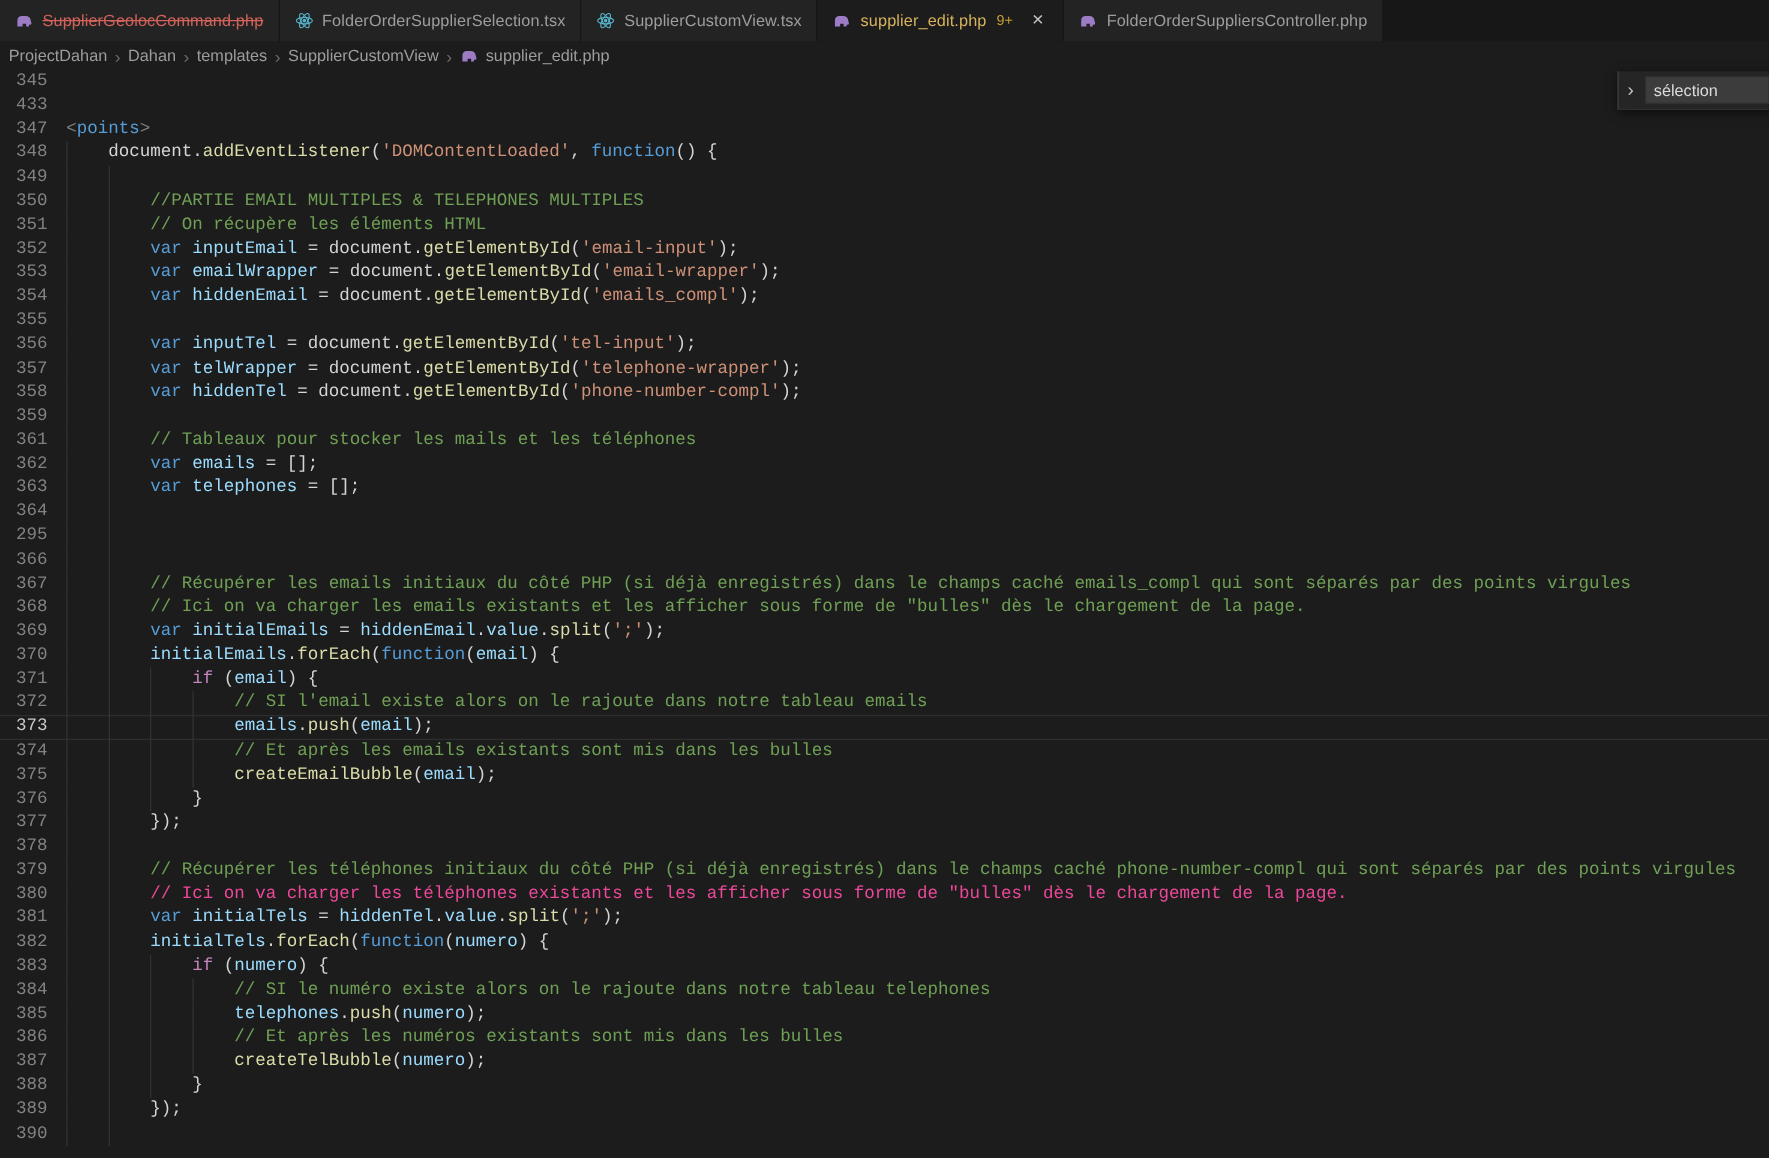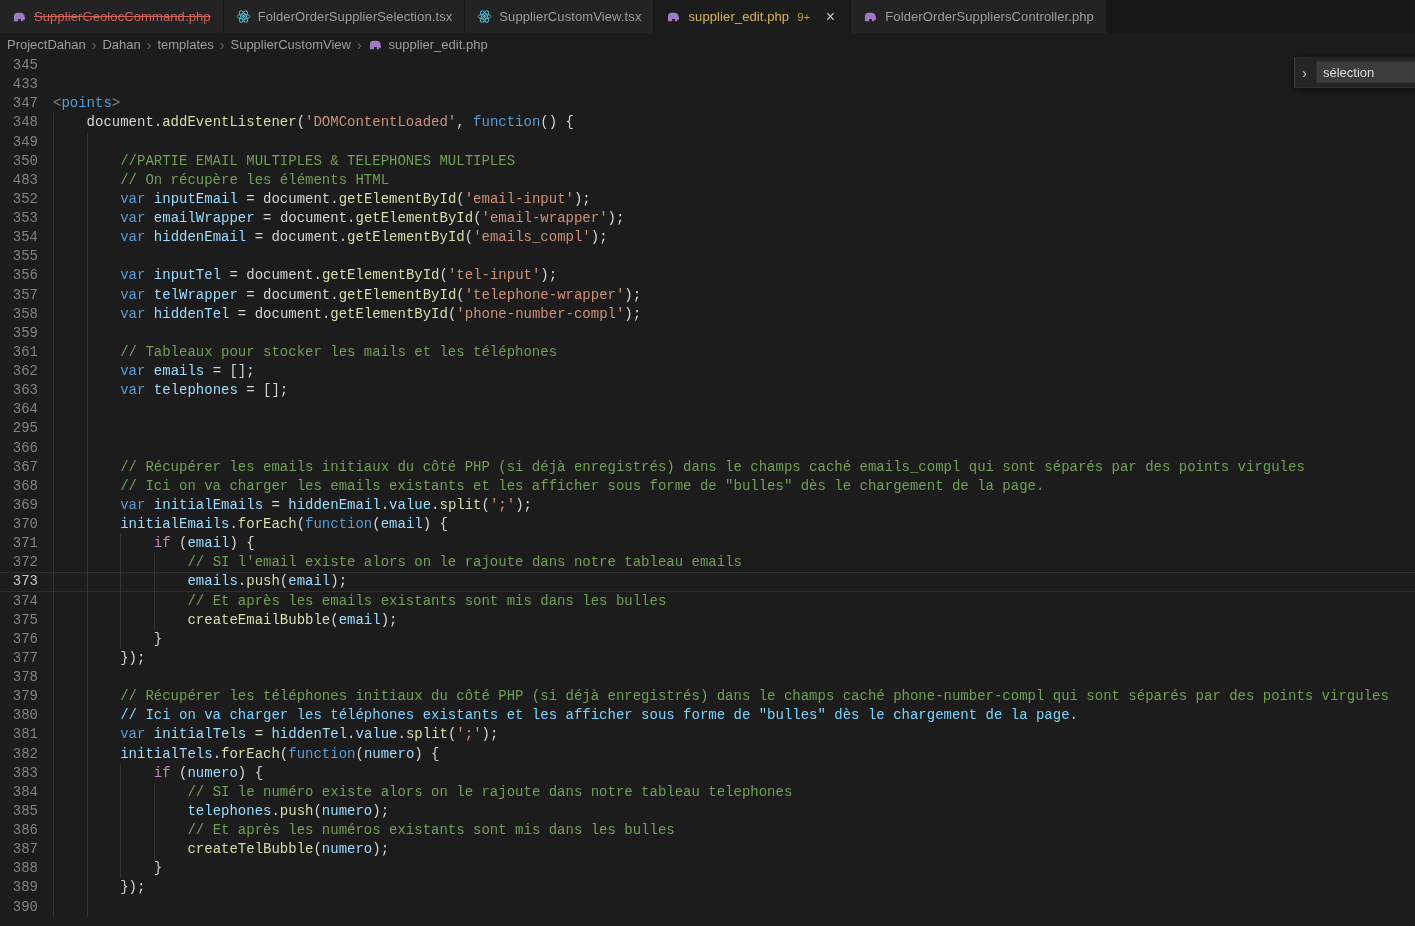--- a/index.html
+++ b/index.html
@@ -135,21 +135,21 @@
   <input value="sélection" style="">
 </div>
 
 <div class="editor">
     <div class="line"><span class="num">345</span><span class="code" style="padding-left: 0ch;"></span></div>
     <div class="line"><span class="num">433</span><span class="code" style="padding-left: 0ch;"></span></div>
     <div class="line"><span class="num">347</span><span class="code" style="padding-left: 0ch;"><span style="color: rgb(128, 128, 128);">&lt;</span><span style="color: rgb(86, 156, 214);">points</span><span style="color: rgb(128, 128, 128);">&gt;</span></span></div>
     <div class="line"><span class="num">348</span><span class="guide" style="left: calc(0ch + 53px);"></span><span class="code" style="padding-left: 4ch;"><span style="color: rgb(212, 212, 212);">document</span><span style="color: rgb(212, 212, 212);">.</span><span style="color: rgb(220, 220, 170);">addEventListener</span><span style="color: rgb(212, 212, 212);">(</span><span style="color: rgb(206, 145, 120);">'DOMContentLoaded'</span><span style="color: rgb(212, 212, 212);">, </span><span style="color: rgb(86, 156, 214);">function</span><span style="color: rgb(212, 212, 212);">() {</span></span></div>
     <div class="line"><span class="num">349</span><span class="guide" style="left: calc(0ch + 53px);"></span><span class="guide" style="left: calc(4ch + 53px);"></span><span class="code" style="padding-left: 0ch;"></span></div>
     <div class="line"><span class="num">350</span><span class="guide" style="left: calc(0ch + 53px);"></span><span class="guide" style="left: calc(4ch + 53px);"></span><span class="code" style="padding-left: 8ch;"><span style="color: rgb(111, 160, 85);">//PARTIE EMAIL MULTIPLES &amp; TELEPHONES MULTIPLES</span></span></div>
-    <div class="line"><span class="num">483</span><span class="guide" style="left: calc(0ch + 53px);"></span><span class="guide" style="left: calc(4ch + 53px);"></span><span class="code" style="padding-left: 8ch;"><span style="color: rgb(111, 160, 85);">// On récupère les éléments HTML</span></span></div>
+    <div class="line"><span class="num">351</span><span class="guide" style="left: calc(0ch + 53px);"></span><span class="guide" style="left: calc(4ch + 53px);"></span><span class="code" style="padding-left: 8ch;"><span style="color: rgb(111, 160, 85);">// On récupère les éléments HTML</span></span></div>
     <div class="line"><span class="num">352</span><span class="guide" style="left: calc(0ch + 53px);"></span><span class="guide" style="left: calc(4ch + 53px);"></span><span class="code" style="padding-left: 8ch;"><span style="color: rgb(86, 156, 214);">var</span><span style="color: rgb(212, 212, 212);"> </span><span style="color: rgb(156, 220, 254);">inputEmail</span><span style="color: rgb(212, 212, 212);"> = </span><span style="color: rgb(212, 212, 212);">document</span><span style="color: rgb(212, 212, 212);">.</span><span style="color: rgb(220, 220, 170);">getElementById</span><span style="color: rgb(212, 212, 212);">(</span><span style="color: rgb(206, 145, 120);">'email-input'</span><span style="color: rgb(212, 212, 212);">);</span></span></div>
     <div class="line"><span class="num">353</span><span class="guide" style="left: calc(0ch + 53px);"></span><span class="guide" style="left: calc(4ch + 53px);"></span><span class="code" style="padding-left: 8ch;"><span style="color: rgb(86, 156, 214);">var</span><span style="color: rgb(212, 212, 212);"> </span><span style="color: rgb(156, 220, 254);">emailWrapper</span><span style="color: rgb(212, 212, 212);"> = </span><span style="color: rgb(212, 212, 212);">document</span><span style="color: rgb(212, 212, 212);">.</span><span style="color: rgb(220, 220, 170);">getElementById</span><span style="color: rgb(212, 212, 212);">(</span><span style="color: rgb(206, 145, 120);">'email-wrapper'</span><span style="color: rgb(212, 212, 212);">);</span></span></div>
     <div class="line"><span class="num">354</span><span class="guide" style="left: calc(0ch + 53px);"></span><span class="guide" style="left: calc(4ch + 53px);"></span><span class="code" style="padding-left: 8ch;"><span style="color: rgb(86, 156, 214);">var</span><span style="color: rgb(212, 212, 212);"> </span><span style="color: rgb(156, 220, 254);">hiddenEmail</span><span style="color: rgb(212, 212, 212);"> = </span><span style="color: rgb(212, 212, 212);">document</span><span style="color: rgb(212, 212, 212);">.</span><span style="color: rgb(220, 220, 170);">getElementById</span><span style="color: rgb(212, 212, 212);">(</span><span style="color: rgb(206, 145, 120);">'emails_compl'</span><span style="color: rgb(212, 212, 212);">);</span></span></div>
     <div class="line"><span class="num">355</span><span class="guide" style="left: calc(0ch + 53px);"></span><span class="guide" style="left: calc(4ch + 53px);"></span><span class="code" style="padding-left: 0ch;"></span></div>
     <div class="line"><span class="num">356</span><span class="guide" style="left: calc(0ch + 53px);"></span><span class="guide" style="left: calc(4ch + 53px);"></span><span class="code" style="padding-left: 8ch;"><span style="color: rgb(86, 156, 214);">var</span><span style="color: rgb(212, 212, 212);"> </span><span style="color: rgb(156, 220, 254);">inputTel</span><span style="color: rgb(212, 212, 212);"> = </span><span style="color: rgb(212, 212, 212);">document</span><span style="color: rgb(212, 212, 212);">.</span><span style="color: rgb(220, 220, 170);">getElementById</span><span style="color: rgb(212, 212, 212);">(</span><span style="color: rgb(206, 145, 120);">'tel-input'</span><span style="color: rgb(212, 212, 212);">);</span></span></div>
     <div class="line"><span class="num">357</span><span class="guide" style="left: calc(0ch + 53px);"></span><span class="guide" style="left: calc(4ch + 53px);"></span><span class="code" style="padding-left: 8ch;"><span style="color: rgb(86, 156, 214);">var</span><span style="color: rgb(212, 212, 212);"> </span><span style="color: rgb(156, 220, 254);">telWrapper</span><span style="color: rgb(212, 212, 212);"> = </span><span style="color: rgb(212, 212, 212);">document</span><span style="color: rgb(212, 212, 212);">.</span><span style="color: rgb(220, 220, 170);">getElementById</span><span style="color: rgb(212, 212, 212);">(</span><span style="color: rgb(206, 145, 120);">'telephone-wrapper'</span><span style="color: rgb(212, 212, 212);">);</span></span></div>
     <div class="line"><span class="num">358</span><span class="guide" style="left: calc(0ch + 53px);"></span><span class="guide" style="left: calc(4ch + 53px);"></span><span class="code" style="padding-left: 8ch;"><span style="color: rgb(86, 156, 214);">var</span><span style="color: rgb(212, 212, 212);"> </span><span style="color: rgb(156, 220, 254);">hiddenTel</span><span style="color: rgb(212, 212, 212);"> = </span><span style="color: rgb(212, 212, 212);">document</span><span style="color: rgb(212, 212, 212);">.</span><span style="color: rgb(220, 220, 170);">getElementById</span><span style="color: rgb(212, 212, 212);">(</span><span style="color: rgb(206, 145, 120);">'phone-number-compl'</span><span style="color: rgb(212, 212, 212);">);</span></span></div>
     <div class="line"><span class="num">359</span><span class="guide" style="left: calc(0ch + 53px);"></span><span class="guide" style="left: calc(4ch + 53px);"></span><span class="code" style="padding-left: 0ch;"></span></div>
     <div class="line"><span class="num">361</span><span class="guide" style="left: calc(0ch + 53px);"></span><span class="guide" style="left: calc(4ch + 53px);"></span><span class="code" style="padding-left: 8ch;"><span style="color: rgb(111, 160, 85);">// Tableaux pour stocker les mails et les téléphones</span></span></div>
     <div class="line"><span class="num">362</span><span class="guide" style="left: calc(0ch + 53px);"></span><span class="guide" style="left: calc(4ch + 53px);"></span><span class="code" style="padding-left: 8ch;"><span style="color: rgb(86, 156, 214);">var</span><span style="color: rgb(212, 212, 212);"> </span><span style="color: rgb(156, 220, 254);">emails</span><span style="color: rgb(212, 212, 212);"> = [];</span></span></div>
@@ -163,21 +163,21 @@
     <div class="line"><span class="num">370</span><span class="guide" style="left: calc(0ch + 53px);"></span><span class="guide" style="left: calc(4ch + 53px);"></span><span class="code" style="padding-left: 8ch;"><span style="color: rgb(156, 220, 254);">initialEmails</span><span style="color: rgb(212, 212, 212);">.</span><span style="color: rgb(220, 220, 170);">forEach</span><span style="color: rgb(212, 212, 212);">(</span><span style="color: rgb(86, 156, 214);">function</span><span style="color: rgb(212, 212, 212);">(</span><span style="color: rgb(156, 220, 254);">email</span><span style="color: rgb(212, 212, 212);">) {</span></span></div>
     <div class="line"><span class="num">371</span><span class="guide" style="left: calc(0ch + 53px);"></span><span class="guide" style="left: calc(4ch + 53px);"></span><span class="guide" style="left: calc(8ch + 53px);"></span><span class="code" style="padding-left: 12ch;"><span style="color: rgb(197, 134, 192);">if</span><span style="color: rgb(212, 212, 212);"> (</span><span style="color: rgb(156, 220, 254);">email</span><span style="color: rgb(212, 212, 212);">) {</span></span></div>
     <div class="line"><span class="num">372</span><span class="guide" style="left: calc(0ch + 53px);"></span><span class="guide" style="left: calc(4ch + 53px);"></span><span class="guide" style="left: calc(8ch + 53px);"></span><span class="guide" style="left: calc(12ch + 53px);"></span><span class="code" style="padding-left: 16ch;"><span style="color: rgb(111, 160, 85);">// SI l'email existe alors on le rajoute dans notre tableau emails</span></span></div>
     <div class="line active"><span class="num">373</span><span class="guide" style="left: calc(0ch + 53px);"></span><span class="guide" style="left: calc(4ch + 53px);"></span><span class="guide" style="left: calc(8ch + 53px);"></span><span class="guide" style="left: calc(12ch + 53px);"></span><span class="code" style="padding-left: 16ch;"><span style="color: rgb(156, 220, 254);">emails</span><span style="color: rgb(212, 212, 212);">.</span><span style="color: rgb(220, 220, 170);">push</span><span style="color: rgb(212, 212, 212);">(</span><span style="color: rgb(156, 220, 254);">email</span><span style="color: rgb(212, 212, 212);">);</span></span></div>
     <div class="line"><span class="num">374</span><span class="guide" style="left: calc(0ch + 53px);"></span><span class="guide" style="left: calc(4ch + 53px);"></span><span class="guide" style="left: calc(8ch + 53px);"></span><span class="guide" style="left: calc(12ch + 53px);"></span><span class="code" style="padding-left: 16ch;"><span style="color: rgb(111, 160, 85);">// Et après les emails existants sont mis dans les bulles</span></span></div>
     <div class="line"><span class="num">375</span><span class="guide" style="left: calc(0ch + 53px);"></span><span class="guide" style="left: calc(4ch + 53px);"></span><span class="guide" style="left: calc(8ch + 53px);"></span><span class="guide" style="left: calc(12ch + 53px);"></span><span class="code" style="padding-left: 16ch;"><span style="color: rgb(220, 220, 170);">createEmailBubble</span><span style="color: rgb(212, 212, 212);">(</span><span style="color: rgb(156, 220, 254);">email</span><span style="color: rgb(212, 212, 212);">);</span></span></div>
     <div class="line"><span class="num">376</span><span class="guide" style="left: calc(0ch + 53px);"></span><span class="guide" style="left: calc(4ch + 53px);"></span><span class="guide" style="left: calc(8ch + 53px);"></span><span class="code" style="padding-left: 12ch;"><span style="color: rgb(212, 212, 212);">}</span></span></div>
     <div class="line"><span class="num">377</span><span class="guide" style="left: calc(0ch + 53px);"></span><span class="guide" style="left: calc(4ch + 53px);"></span><span class="code" style="padding-left: 8ch;"><span style="color: rgb(212, 212, 212);">});</span></span></div>
     <div class="line"><span class="num">378</span><span class="guide" style="left: calc(0ch + 53px);"></span><span class="guide" style="left: calc(4ch + 53px);"></span><span class="code" style="padding-left: 0ch;"></span></div>
     <div class="line"><span class="num">379</span><span class="guide" style="left: calc(0ch + 53px);"></span><span class="guide" style="left: calc(4ch + 53px);"></span><span class="code" style="padding-left: 8ch;"><span style="color: rgb(111, 160, 85);">// Récupérer les téléphones initiaux du côté PHP (si déjà enregistrés) dans le champs caché phone-number-compl qui sont séparés par des points virgules</span></span></div>
-    <div class="line"><span class="num">380</span><span class="guide" style="left: calc(0ch + 53px);"></span><span class="guide" style="left: calc(4ch + 53px);"></span><span class="code" style="padding-left: 8ch;"><span style="color: #7dd3fc; font-family: Liberation Mono, monospace;">// Ici on va charger les téléphones existants et les afficher sous forme de "bulles" dès le chargement de la page.</span></span></div>
+    <div class="line"><span class="num">380</span><span class="guide" style="left: calc(0ch + 53px);"></span><span class="guide" style="left: calc(4ch + 53px);"></span><span class="code" style="padding-left: 8ch;"><span style="color: #ec4899; font-family: Liberation Mono, monospace;">// Ici on va charger les téléphones existants et les afficher sous forme de "bulles" dès le chargement de la page.</span></span></div>
     <div class="line"><span class="num">381</span><span class="guide" style="left: calc(0ch + 53px);"></span><span class="guide" style="left: calc(4ch + 53px);"></span><span class="code" style="padding-left: 8ch;"><span style="color: rgb(86, 156, 214);">var</span><span style="color: rgb(212, 212, 212);"> </span><span style="color: rgb(156, 220, 254);">initialTels</span><span style="color: rgb(212, 212, 212);"> = </span><span style="color: rgb(156, 220, 254);">hiddenTel</span><span style="color: rgb(212, 212, 212);">.</span><span style="color: rgb(156, 220, 254);">value</span><span style="color: rgb(212, 212, 212);">.</span><span style="color: rgb(220, 220, 170);">split</span><span style="color: rgb(212, 212, 212);">(</span><span style="color: rgb(206, 145, 120);">';'</span><span style="color: rgb(212, 212, 212);">);</span></span></div>
     <div class="line"><span class="num">382</span><span class="guide" style="left: calc(0ch + 53px);"></span><span class="guide" style="left: calc(4ch + 53px);"></span><span class="code" style="padding-left: 8ch;"><span style="color: rgb(156, 220, 254);">initialTels</span><span style="color: rgb(212, 212, 212);">.</span><span style="color: rgb(220, 220, 170);">forEach</span><span style="color: rgb(212, 212, 212);">(</span><span style="color: rgb(86, 156, 214);">function</span><span style="color: rgb(212, 212, 212);">(</span><span style="color: rgb(156, 220, 254);">numero</span><span style="color: rgb(212, 212, 212);">) {</span></span></div>
     <div class="line"><span class="num">383</span><span class="guide" style="left: calc(0ch + 53px);"></span><span class="guide" style="left: calc(4ch + 53px);"></span><span class="guide" style="left: calc(8ch + 53px);"></span><span class="code" style="padding-left: 12ch;"><span style="color: rgb(197, 134, 192);">if</span><span style="color: rgb(212, 212, 212);"> (</span><span style="color: rgb(156, 220, 254);">numero</span><span style="color: rgb(212, 212, 212);">) {</span></span></div>
     <div class="line"><span class="num">384</span><span class="guide" style="left: calc(0ch + 53px);"></span><span class="guide" style="left: calc(4ch + 53px);"></span><span class="guide" style="left: calc(8ch + 53px);"></span><span class="guide" style="left: calc(12ch + 53px);"></span><span class="code" style="padding-left: 16ch;"><span style="color: rgb(111, 160, 85);">// SI le numéro existe alors on le rajoute dans notre tableau telephones</span></span></div>
     <div class="line"><span class="num">385</span><span class="guide" style="left: calc(0ch + 53px);"></span><span class="guide" style="left: calc(4ch + 53px);"></span><span class="guide" style="left: calc(8ch + 53px);"></span><span class="guide" style="left: calc(12ch + 53px);"></span><span class="code" style="padding-left: 16ch;"><span style="color: rgb(156, 220, 254);">telephones</span><span style="color: rgb(212, 212, 212);">.</span><span style="color: rgb(220, 220, 170);">push</span><span style="color: rgb(212, 212, 212);">(</span><span style="color: rgb(156, 220, 254);">numero</span><span style="color: rgb(212, 212, 212);">);</span></span></div>
     <div class="line"><span class="num">386</span><span class="guide" style="left: calc(0ch + 53px);"></span><span class="guide" style="left: calc(4ch + 53px);"></span><span class="guide" style="left: calc(8ch + 53px);"></span><span class="guide" style="left: calc(12ch + 53px);"></span><span class="code" style="padding-left: 16ch;"><span style="color: rgb(111, 160, 85);">// Et après les numéros existants sont mis dans les bulles</span></span></div>
     <div class="line"><span class="num">387</span><span class="guide" style="left: calc(0ch + 53px);"></span><span class="guide" style="left: calc(4ch + 53px);"></span><span class="guide" style="left: calc(8ch + 53px);"></span><span class="guide" style="left: calc(12ch + 53px);"></span><span class="code" style="padding-left: 16ch;"><span style="color: rgb(220, 220, 170);">createTelBubble</span><span style="color: rgb(212, 212, 212);">(</span><span style="color: rgb(156, 220, 254);">numero</span><span style="color: rgb(212, 212, 212);">);</span></span></div>
     <div class="line"><span class="num">388</span><span class="guide" style="left: calc(0ch + 53px);"></span><span class="guide" style="left: calc(4ch + 53px);"></span><span class="guide" style="left: calc(8ch + 53px);"></span><span class="code" style="padding-left: 12ch;"><span style="color: rgb(212, 212, 212);">}</span></span></div>
     <div class="line"><span class="num">389</span><span class="guide" style="left: calc(0ch + 53px);"></span><span class="guide" style="left: calc(4ch + 53px);"></span><span class="code" style="padding-left: 8ch;"><span style="color: rgb(212, 212, 212);">});</span></span></div>
     <div class="line"><span class="num">390</span><span class="guide" style="left: calc(0ch + 53px);"></span><span class="guide" style="left: calc(4ch + 53px);"></span><span class="code" style="padding-left: 0ch;"></span></div>

